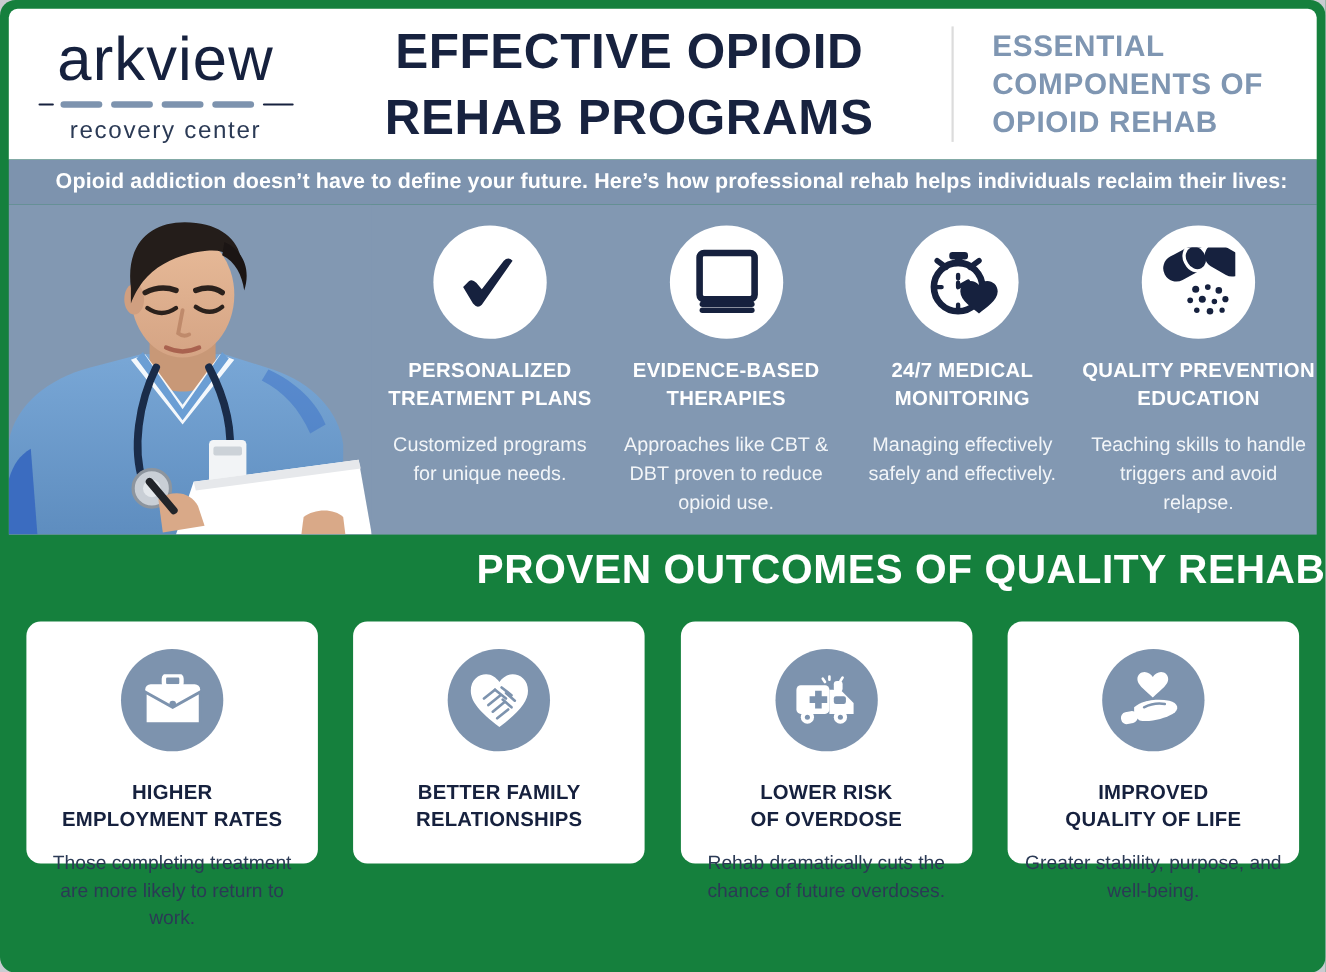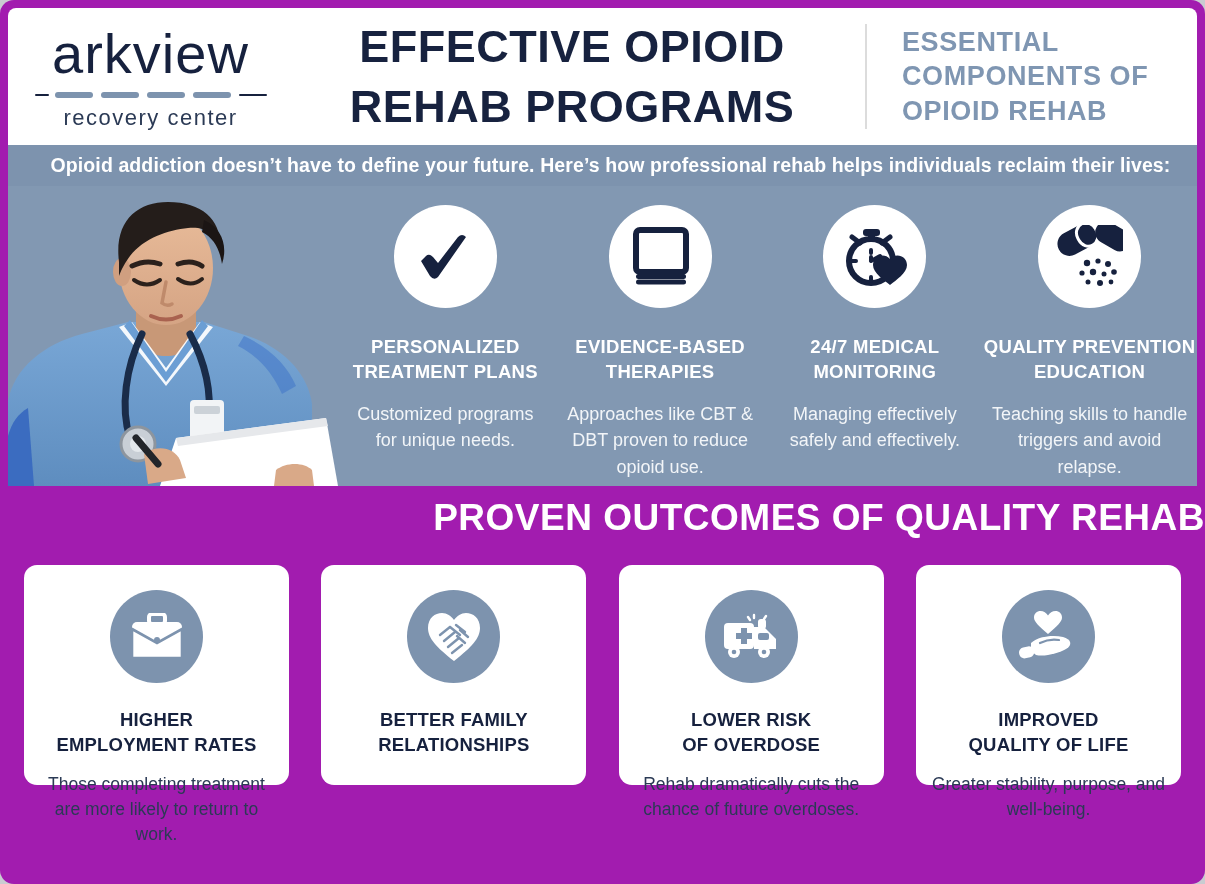--- a/index.html
+++ b/index.html
@@ -5,21 +5,21 @@
   * { box-sizing: border-box; margin: 0; padding: 0; }
   html, body {
     width: 1205px; height: 884px;
     background: #c9ccd1;
     font-family: "Liberation Sans", sans-serif;
     overflow: hidden;
   }
   .poster {
     position: relative;
     width: 1205px; height: 884px;
-    background: #a21caf;
+    background: #15803d;
     border-radius: 14px;
     overflow: hidden;
   }
 
   
   .header {
     position: absolute; left: 8px; top: 8px;
     width: 1189px; height: 137px;
     background: #ffffff;
     border-radius: 8px 8px 0 0;
@@ -118,21 +118,21 @@
     align-items: center;
     padding-top: 19px;
   }
   .fcircle {
     width: 103px; height: 103px; border-radius: 50%;
     background: #ffffff;
     display: flex; align-items: center; justify-content: center;
     flex-shrink: 0;
   }
   .fcard-title {
-    margin-top: 27px;
+    margin-top: 17px;
     color: #ffffff;
     font-size: 18.5px; font-weight: bold;
     text-align: center; line-height: 1.35;
     letter-spacing: 0.3px;
     max-width: 212px;
   }
   .fcard-desc {
     margin-top: 16px;
     color: #f2f5f8;
     font-size: 18px; font-weight: 400;

